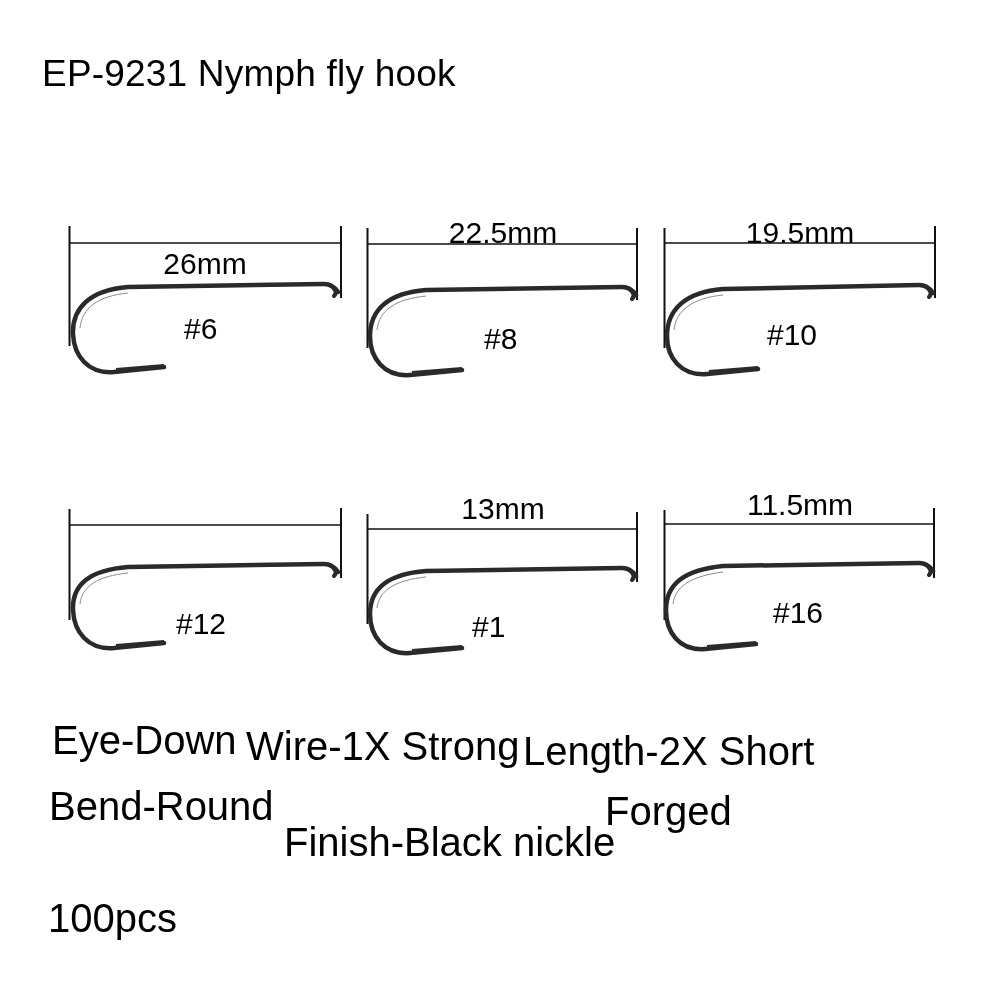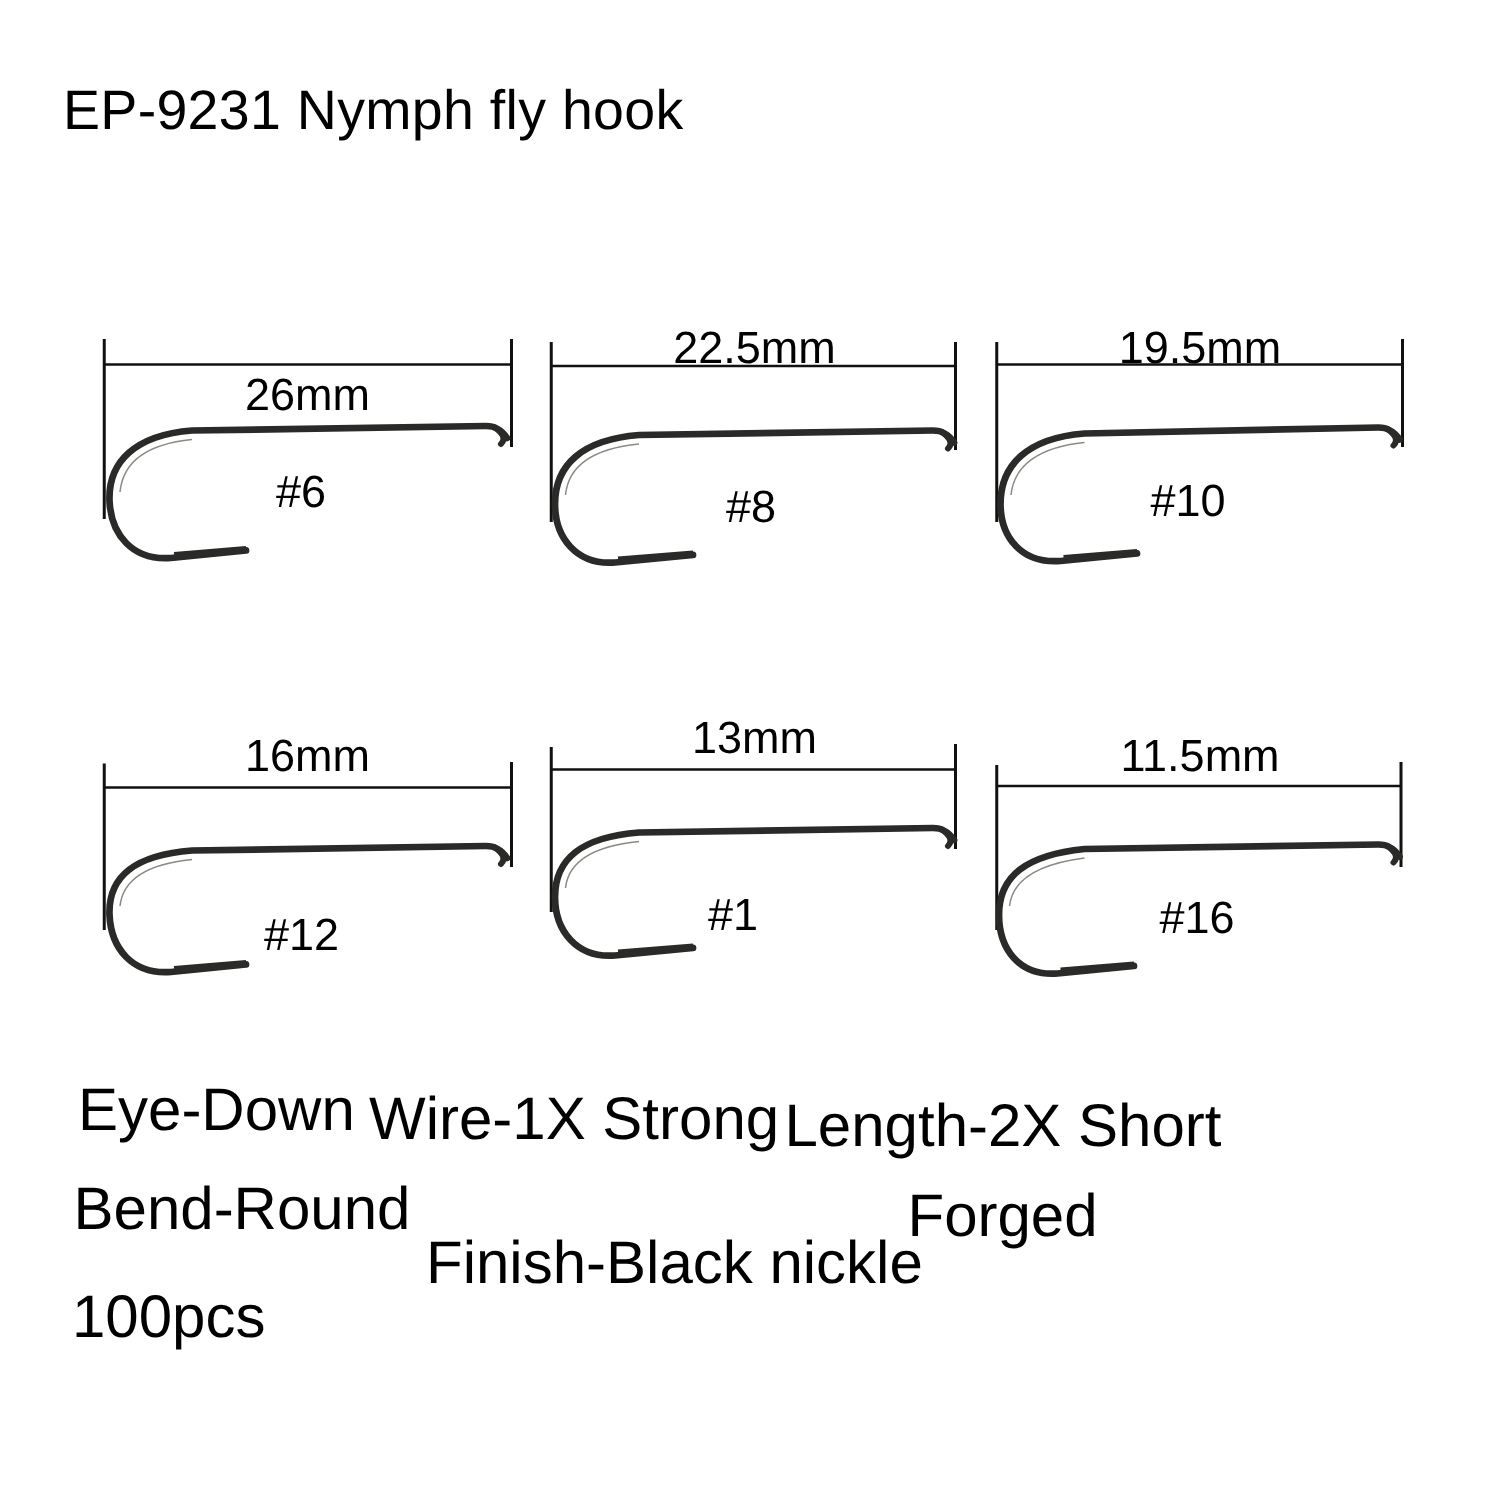--- a/index.html
+++ b/index.html
@@ -67,38 +67,37 @@
       <path d="M95 151 L44 156 C18 158 4 140 4 118 C4 92 22 74 60 71 L256 67 C262 67 266 69 270 75" fill="none" stroke="#2a2a28" stroke-width="4.5" stroke-linecap="round"></path>
       <path d="M262 68 C266 71 270 75 266 79" fill="none" stroke="#2a2a28" stroke-width="4" stroke-linecap="round"></path>
       <path d="M46 153 L95 149" fill="none" stroke="#2a2a28" stroke-width="2"></path>
       <path d="M11 112 C13 92 30 80 60 77" fill="none" stroke="#8a8a86" stroke-width="1"></path>
     </g>
   </svg>
   <div class="size-label" style="left:104px; top:100px;text-align:center;">#10</div>
 </div>
 
 <div class="panel" style="left:68px; top:490px;">
-  <div class="dim-label">16mm</div>
   <svg width="280" height="170">
     <g>
       <line x1="1.5" y1="19" x2="1.5" y2="130" stroke="#111" stroke-width="2"></line>
       <line x1="273" y1="18" x2="273" y2="88" stroke="#111" stroke-width="2"></line>
       <line x1="1.5" y1="35" x2="273" y2="35" stroke="#111" stroke-width="1.6"></line>
     </g>
     <g>
       <path d="M96 153 L46 158 C20 160 6 142 5 120 C4 94 22 80 60 77 L256 74 C262 74 266 76 270 82" fill="none" stroke="#2a2a28" stroke-width="4.5" stroke-linecap="round"></path>
       <path d="M262 75 C266 78 270 82 266 86" fill="none" stroke="#2a2a28" stroke-width="4" stroke-linecap="round"></path>
       <path d="M48 155 L96 151" fill="none" stroke="#2a2a28" stroke-width="2"></path>
       <path d="M12 114 C14 96 30 86 60 83" fill="none" stroke="#8a8a86" stroke-width="1"></path>
     </g>
   </svg>
   <div class="size-label" style="left:108px; top:117px;text-align:right;">#12</div>
 </div>
 
-<div class="panel" style="left:366px; top:478px;">
+<div class="panel" style="left:366px; top:494px;">
   <div class="dim-label">13mm</div>
   <svg width="280" height="170">
     <g>
       <line x1="1.5" y1="20" x2="1.5" y2="130" stroke="#111" stroke-width="2"></line>
       <line x1="271" y1="18" x2="271" y2="88" stroke="#111" stroke-width="2"></line>
       <line x1="1.5" y1="35" x2="271" y2="35" stroke="#111" stroke-width="1.6"></line>
     </g>
     <g>
       <path d="M96 154 L44 159 C18 161 4 142 4 120 C4 94 22 80 60 77 L256 74 C262 74 266 76 270 82" fill="none" stroke="#2a2a28" stroke-width="4.5" stroke-linecap="round"></path>
       <path d="M262 75 C266 78 270 82 266 86" fill="none" stroke="#2a2a28" stroke-width="4" stroke-linecap="round"></path>
@@ -126,13 +125,13 @@
   </svg>
   <div class="size-label" style="left:110px; top:106px;">#16</div>
 </div>
 
 <div class="spec" style="left:52px; top:722px;">Eye-Down</div>
 <div class="spec" style="left:246px; top:728px;">Wire-1X Strong</div>
 <div class="spec" style="left:523px; top:733px;">Length-2X Short</div>
 <div class="spec" style="left:49px; top:788px;">Bend-Round</div>
 <div class="spec" style="left:284px; top:788px;margin-top:36px;">Finish-Black nickle</div>
 <div class="spec" style="left:605px; top:793px;">Forged</div>
-<div class="spec" style="left:48px; top:860px;">100pcs</div>
+<div class="spec" style="left:48px; top:900px;">100pcs</div>
 
 </body></html>

